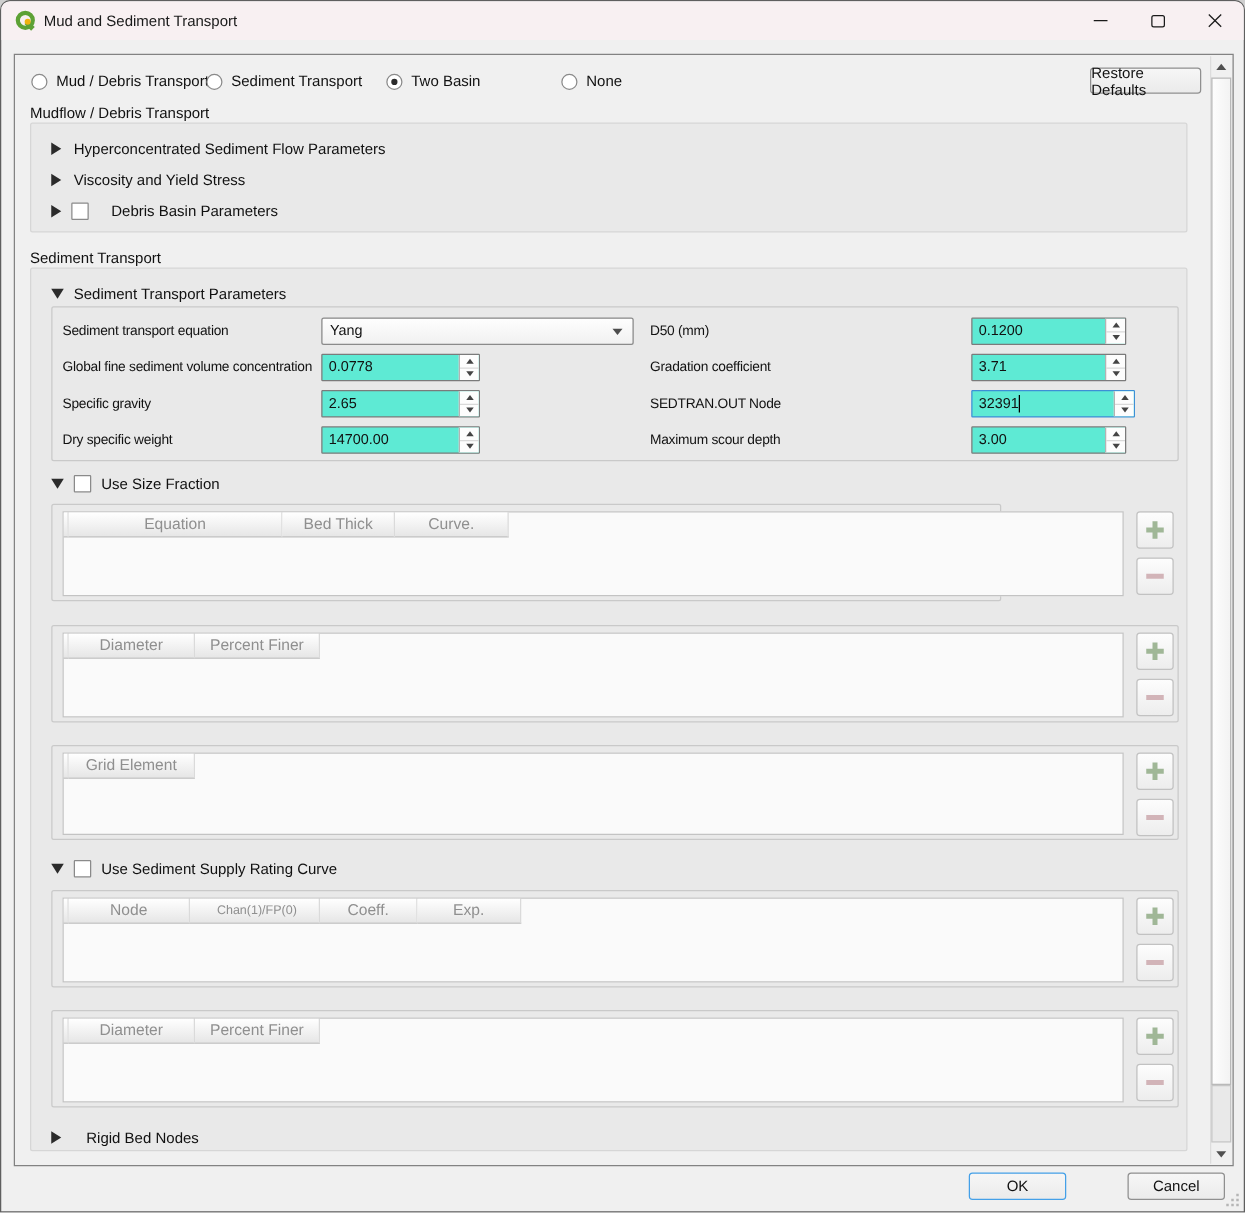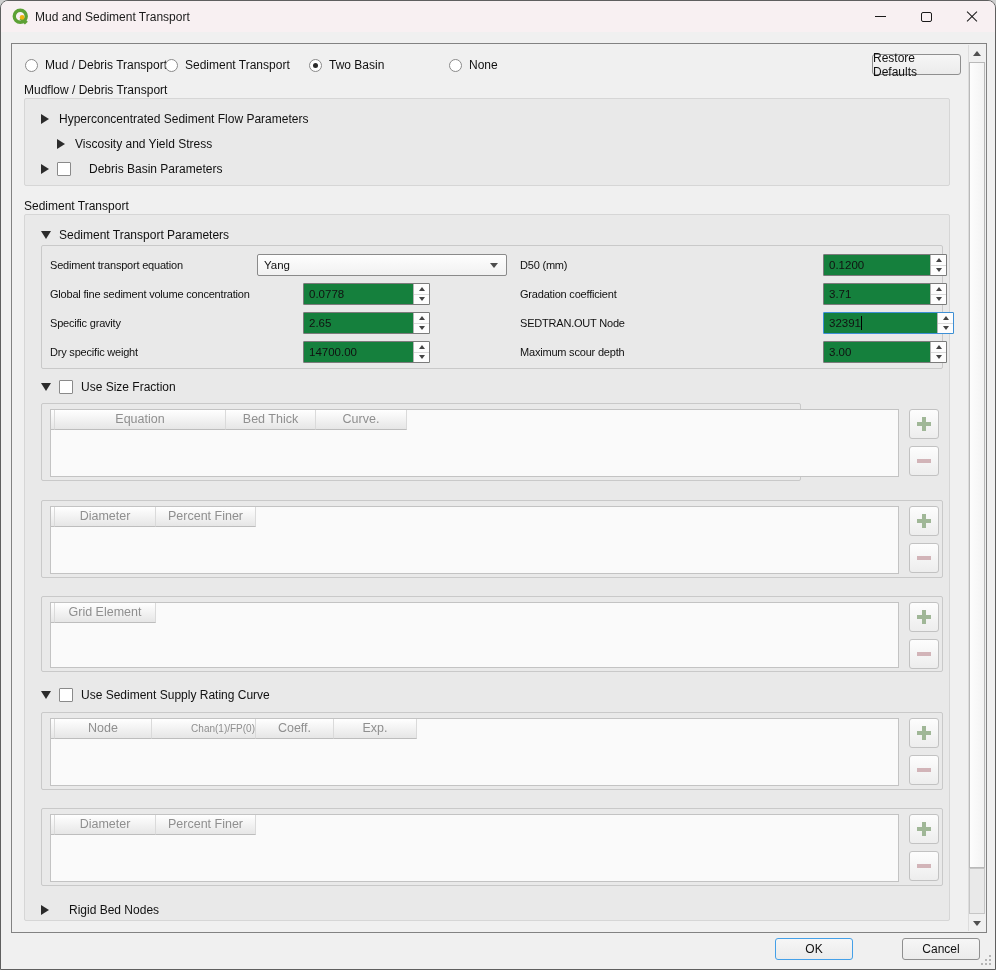--- a/index.html
+++ b/index.html
@@ -48,21 +48,21 @@
   .tri-r { width:0; height:0; border-left:8px solid #2b2b2b; border-top:5px solid transparent; border-bottom:5px solid transparent; flex:none; }
   .tri-d { width:0; height:0; border-top:8px solid #2b2b2b; border-left:5px solid transparent; border-right:5px solid transparent; flex:none; }
   .chk { width:14px; height:14px; background:#fff; border:1px solid #8a8a8a; border-radius:1px; flex:none; }
 
   
   .fl-label { position:absolute; white-space:nowrap; font-size:11px; letter-spacing:-0.2px; line-height:22px; color:#111; }
   .combo { position:absolute; height:22px; background:linear-gradient(#fefefe,#f1f1f1);
            border:1px solid #8a8a8a; border-radius:2px; display:flex; align-items:center; }
   .combo-val { padding-left:6px; font-size:11.5px; flex:1; }
   .combo-arrow { width:0; height:0; border-top:5px solid #4d4d4d; border-left:4px solid transparent; border-right:4px solid transparent; margin-right:8px; }
-  .spin { position:absolute; height:22px; background:#15803d; border:1px solid #7b7b7b; border-radius:1px; display:flex;margin-left:46px; }
+  .spin { position:absolute; height:22px; background:#5eead4; border:1px solid #7b7b7b; border-radius:1px; display:flex; }
   .spin.focused { border:1px solid #3d8fd6; }
   .spin-val { flex:1; font-size:11.5px; line-height:20px; padding-left:5px; white-space:nowrap; overflow:hidden; }
   .caret { width:1px; height:14px; background:#000; align-self:center; }
   .spin-btns { width:16px; border-left:1px solid #b3b3b3; display:flex; flex-direction:column; background:#fdfdfd; }
   .s-up,.s-down { flex:1; display:flex; align-items:center; justify-content:center; }
   .s-up { border-bottom:1px solid #d9d9d9; }
   .s-up::after { content:""; width:0; height:0; border-bottom:4px solid #444; border-left:3.5px solid transparent; border-right:3.5px solid transparent; }
   .s-down::after { content:""; width:0; height:0; border-top:4px solid #444; border-left:3.5px solid transparent; border-right:3.5px solid transparent; }
 
   
@@ -138,21 +138,21 @@
     </div>
     <div class="btn abs" style="left:860px; top:10px; width:89px; height:21px">Restore Defaults</div>
 
     <span class="sec-label" style="left:12px; top:39px">Mudflow / Debris Transport</span>
 
     <div class="gbox abs" style="left:12px; top:54px; width:926px; height:88px">
       <div class="c-row" style="left:16px; top:11px">
         <span class="tri-r"></span>
         <span style="margin-left:10px">Hyperconcentrated Sediment Flow Parameters</span>
       </div>
-      <div class="c-row" style="left:32px; top:36px">
+      <div class="c-row" style="left:16px; top:36px">
         <span class="tri-r"></span>
         <span style="margin-left:10px">Viscosity and Yield Stress</span>
       </div>
       <div class="c-row" style="left:16px; top:61px">
         <span class="tri-r"></span>
         <span class="chk" style="margin-left:8px"></span>
         <span style="margin-left:18px">Debris Basin Parameters</span>
       </div>
     </div>
 
@@ -293,21 +293,21 @@
         <span class="tri-d"></span>
         <span class="chk" style="margin-left:8px"></span>
         <span style="margin-left:8px">Use Sediment Supply Rating Curve</span>
       </div>
 
       <div class="ibox abs" style="left:16px; top:497px; width:902px; height:78px">
         <div class="tbl" style="left:8px; top:5px; width:849px; height:68px">
           <div class="thead">
             <span class="t-corner"></span>
             <span class="th" style="width:97px">Node</span>
-            <span class="th small" style="width:104px; text-align:right; padding-left:4px">Chan(1)/FP(0)</span>
+            <span class="th small" style="width:104px; text-align:center; padding-left:4px">Chan(1)/FP(0)</span>
             <span class="th" style="width:78px">Coeff.</span>
             <span class="th" style="width:83px">Exp.</span>
           </div>
         </div>
         <div class="pmbtn" style="left:867px; top:5px">
             <span class="ic-plus"></span>
           </div>
         <div class="pmbtn" style="left:867px; top:42px">
             <span class="ic-minus"></span>
           </div>

